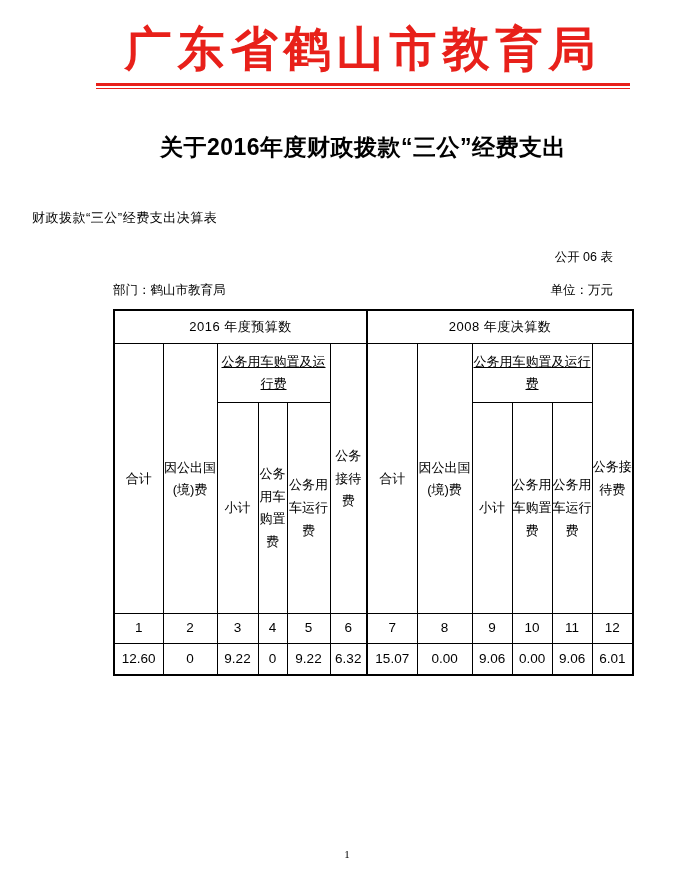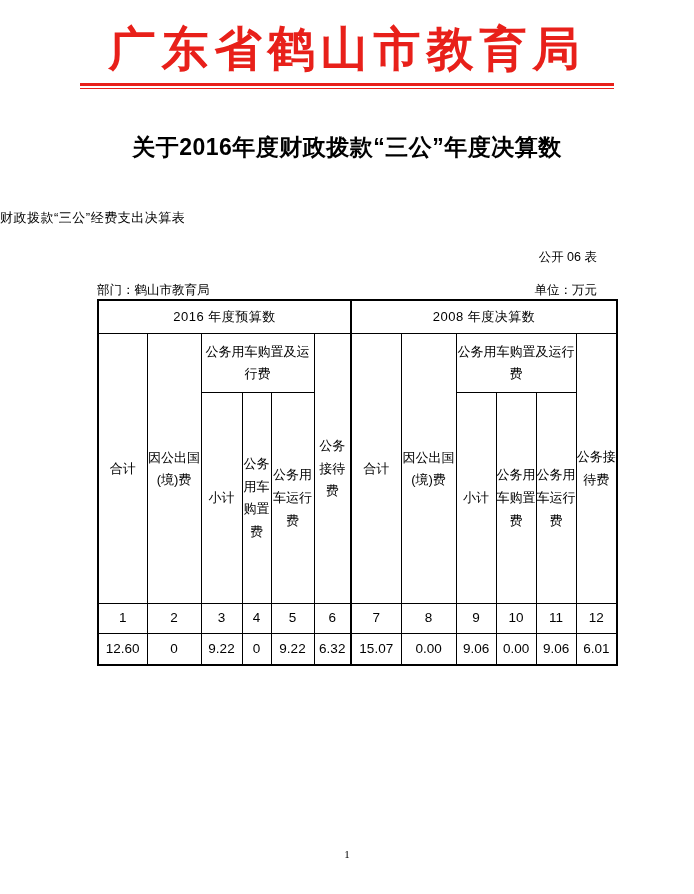--- a/index.html
+++ b/index.html
@@ -14,20 +14,21 @@
     color: #000000;
     position: relative;
     overflow: hidden;
   }
 
   .page {
     width: 694px;
     height: 894px;
     position: relative;
     box-sizing: border-box;
+    padding-left: 32px;
   }
 
   
   .masthead {
     padding-top: 22px;
     text-align: center;
   }
   .masthead-title {
     color: #e8201a;
     font-family: "Liberation Serif", "DejaVu Serif", serif;
@@ -78,20 +79,21 @@
     display: flex;
     justify-content: space-between;
     font-size: 12.5px;
   }
   .meta-row.row-publish {
     margin-top: 22px;
     justify-content: flex-end;
   }
   .meta-row.row-dept {
     margin-top: 16px;
+    margin-bottom: 10px;
   }
   .meta-left, .meta-right { white-space: nowrap; }
 
   
   .table-wrap {
     width: 500px;
     margin: 0 auto;
   }
   table.budget {
     border-collapse: collapse;
@@ -111,20 +113,21 @@
     height: 32px;
     font-size: 13px;
     letter-spacing: 0.5px;
     border-radius: 11px;
   }
   td.sub-span {
     height: 58px;
     font-size: 13px;
     line-height: 2.1;
     padding: 2px 3px;
+    text-decoration: underline;
   }
   td.hcell {
     font-size: 13px;
     padding: 2px 1px;
   }
   
   .vstack {
     display: block;
     line-height: 1.75;
     word-break: break-all;
@@ -156,21 +159,21 @@
 
 <div class="page">
 
   <div class="masthead">
     <div class="masthead-title">广东省鹤山市教育局</div>
     <div class="masthead-rule-thick"></div>
     <div class="masthead-rule-thin"></div>
   </div>
 
   <div class="doc-title">
-    <span class="doc-title-line">关于2016年度财政拨款“三公”年度决算数</span>
+    <span class="doc-title-line">关于2016年度财政拨款“三公”经费支出</span>
   </div>
 
   <div class="table-caption">财政拨款“三公”经费支出决算表</div>
 
   <div class="meta-block">
     <div class="meta-row row-publish">
       <span class="meta-right">公开 06 表</span>
     </div>
     <div class="meta-row row-dept">
       <span class="meta-left">部门：鹤山市教育局</span>

